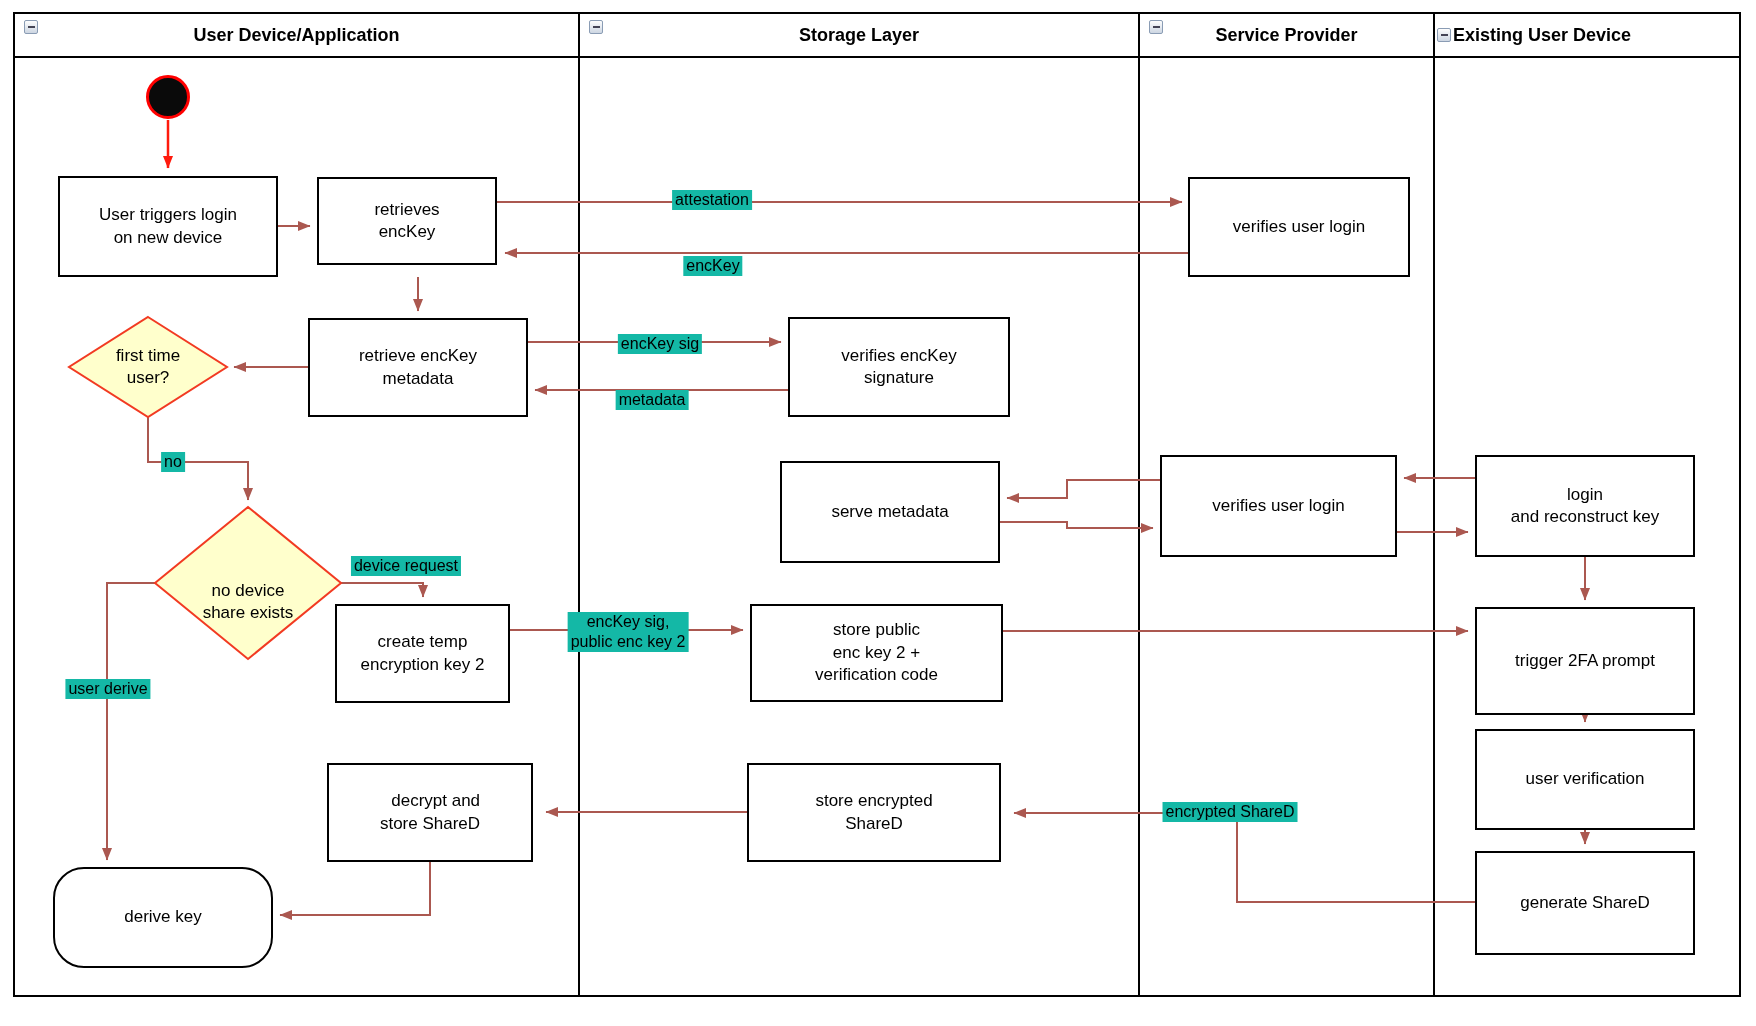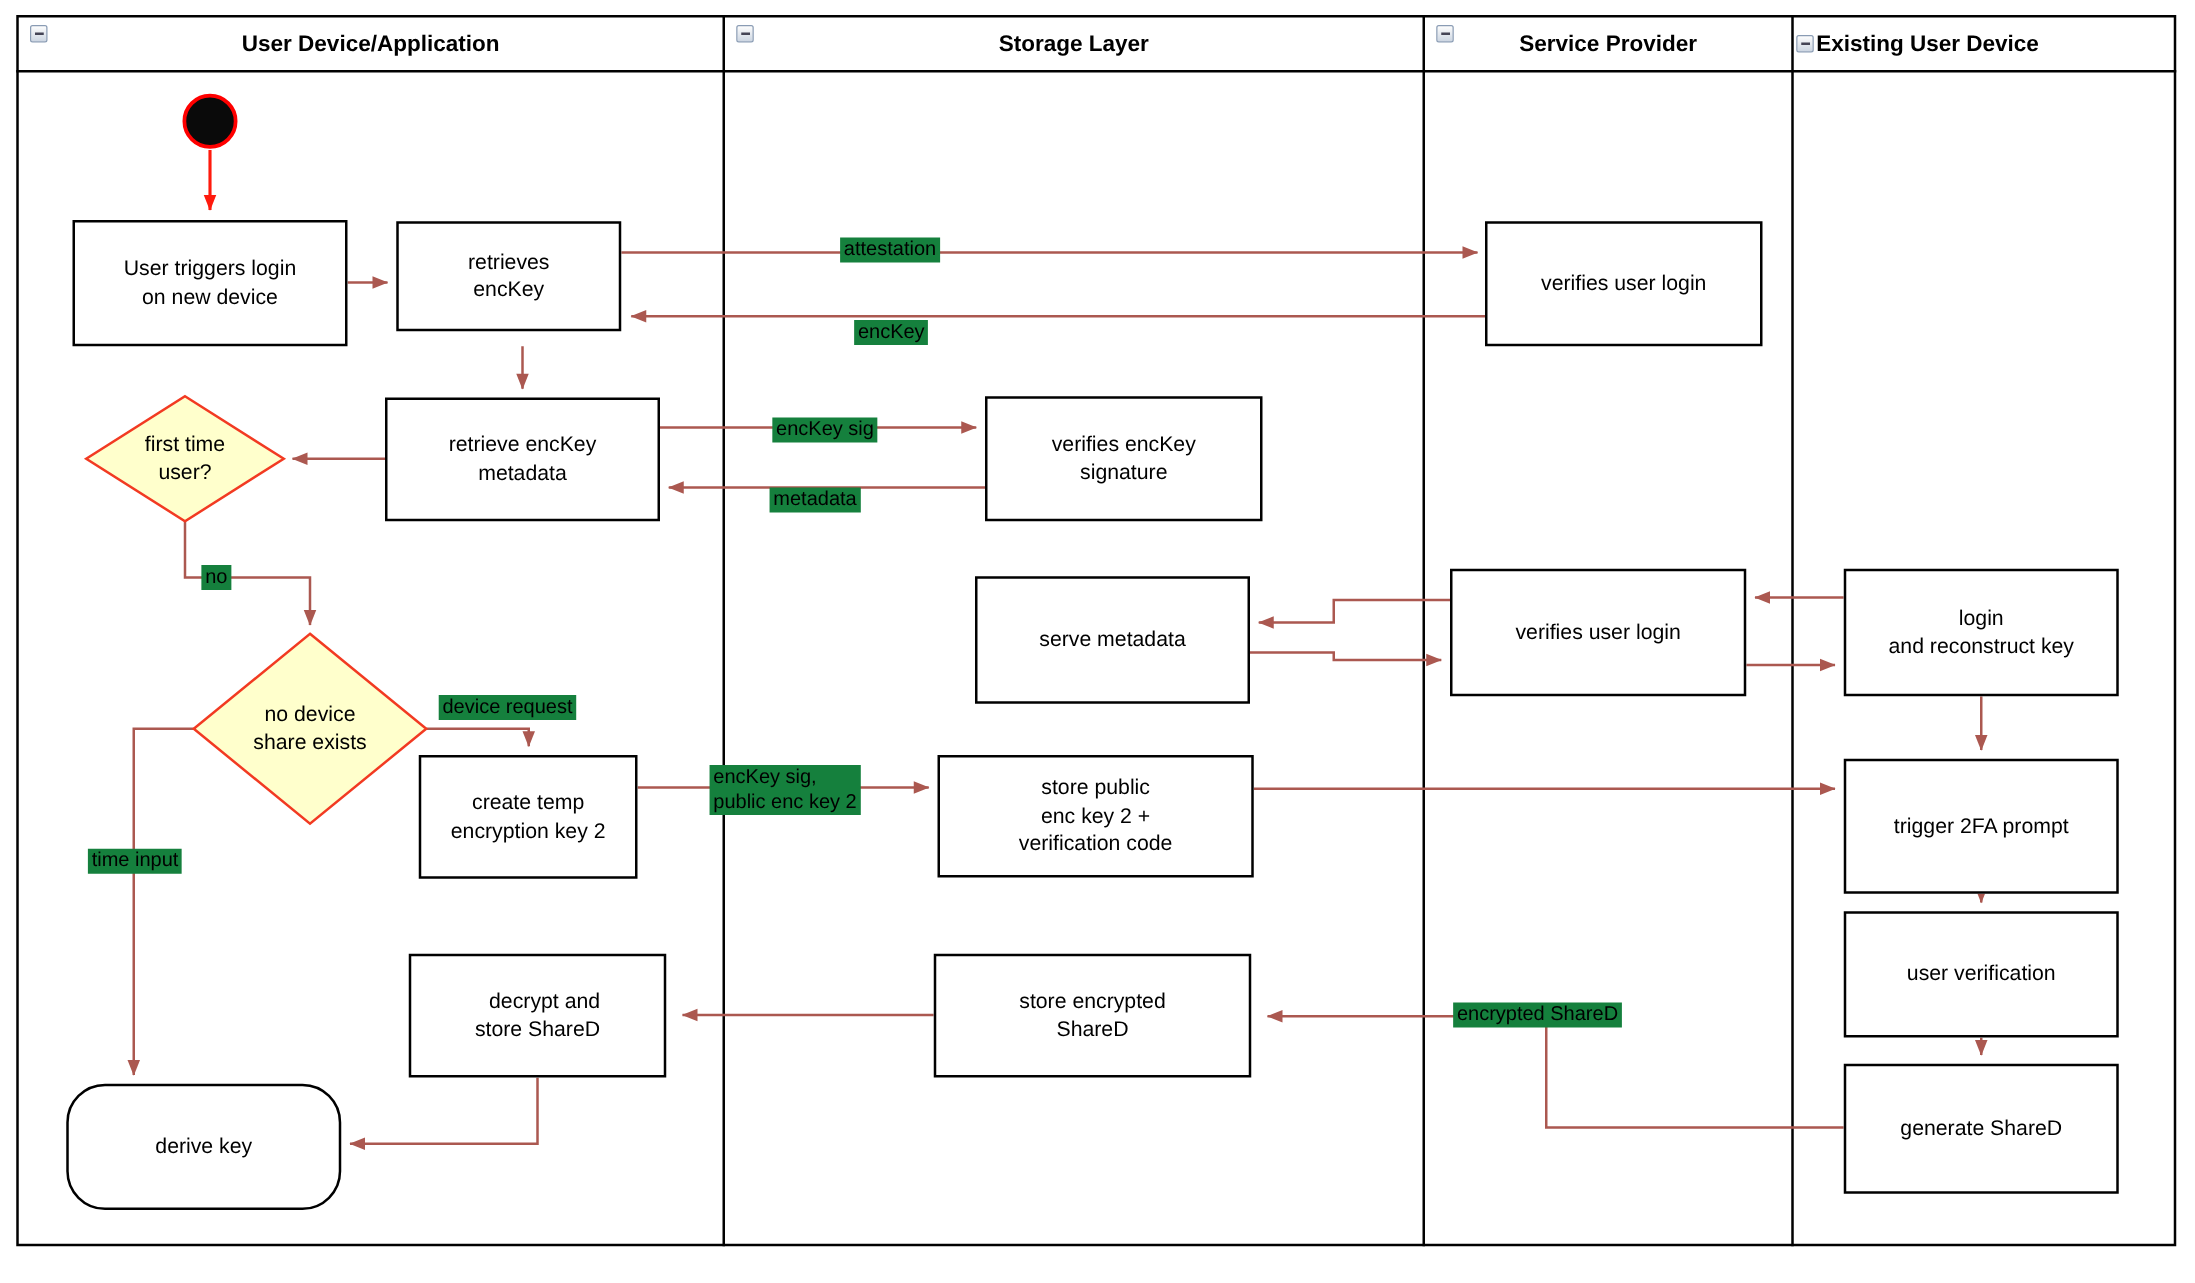--- a/index.html
+++ b/index.html
@@ -16,22 +16,22 @@
   .collapse{position:absolute;top:20px;width:14px;height:14px;border:1px solid #8a9cb4;
             background:linear-gradient(#fdfdfd,#cdd6e2);border-radius:2px;
             display:flex;align-items:center;justify-content:center;box-sizing:border-box;}
   .collapse::after{content:"";width:7px;height:2px;background:#445;display:block;}
   .collapse.inline{position:static;margin-right:2px;flex:0 0 auto;}
   .box{position:absolute;border:2px solid #000;background:#fff;box-sizing:border-box;
        display:flex;align-items:center;justify-content:center;text-align:center;
        font-size:17px;line-height:1.32;color:#000;white-space:pre-line;z-index:4;}
   .diamond-label{position:absolute;text-align:center;font-size:17px;line-height:1.3;
        color:#000;white-space:pre-line;z-index:5;}
-  .edge-label{position:absolute;background:#15803d;padding:0 3px;font-size:16px;line-height:1.25;
-       color:#000;white-space:pre-line;z-index:6;transform:translate(-50%,-50%);}
+  .edge-label{position:absolute;background:#14b8a6;padding:0 3px;font-size:16px;line-height:1.25;
+       color:#000;text-align:center;white-space:pre-line;z-index:6;transform:translate(-50%,-50%);}
   .start-node{position:absolute;left:146px;top:75px;width:38px;height:38px;border-radius:50%;
        background:#0a0a0a;border:3px solid #ff0000;z-index:4;}
   svg.wires{position:absolute;left:0;top:0;z-index:3;}
 </style>
 </head>
 <body>
 
 <div class="canvas">
 
   <svg class="wires" width="1756" height="1026">
@@ -125,27 +125,27 @@
   <div class="box" style="left:1475px;top:729px;width:220px;height:101px;">user verification</div>
   <div class="box" style="left:1475px;top:851px;width:220px;height:104px;">generate ShareD</div>
   <div class="box" style="left:327px;top:763px;width:206px;height:99px;text-align:right;">decrypt and
 store ShareD</div>
   <div class="box" style="left:747px;top:763px;width:254px;height:99px;">store encrypted
 ShareD</div>
   <div class="box" style="left:53px;top:867px;width:220px;height:101px;border-radius:31px;">derive key</div>
 
   <div class="diamond-label" style="left:88px;top:345px;width:120px;">first time
 user?</div>
-  <div class="diamond-label" style="left:168px;top:561px;width:160px;">no device
+  <div class="diamond-label" style="left:168px;top:580px;width:160px;">no device
 share exists</div>
 
   <div class="edge-label" style="left:712px;top:200px;">attestation</div>
   <div class="edge-label" style="left:713px;top:266px;">encKey</div>
   <div class="edge-label" style="left:660px;top:344px;">encKey sig</div>
   <div class="edge-label" style="left:652px;top:400px;">metadata</div>
   <div class="edge-label" style="left:173px;top:462px;">no</div>
   <div class="edge-label" style="left:406px;top:566px;">device request</div>
   <div class="edge-label" style="left:628px;top:632px;">encKey sig,
 public enc key 2</div>
   <div class="edge-label" style="left:1230px;top:812px;">encrypted ShareD</div>
-  <div class="edge-label" style="left:108px;top:689px;">time input</div>
+  <div class="edge-label" style="left:108px;top:689px;">user derive</div>
 
 </div>
 
 </body></html>

